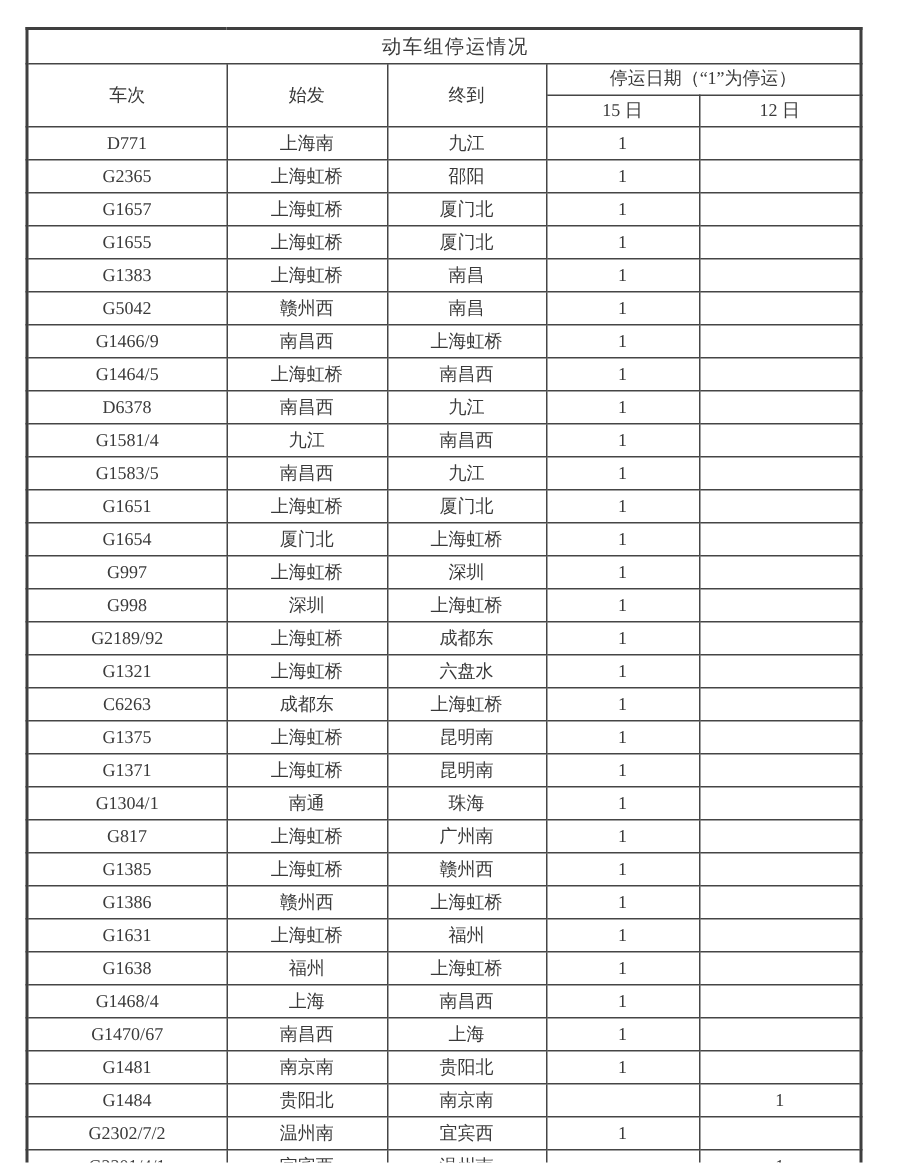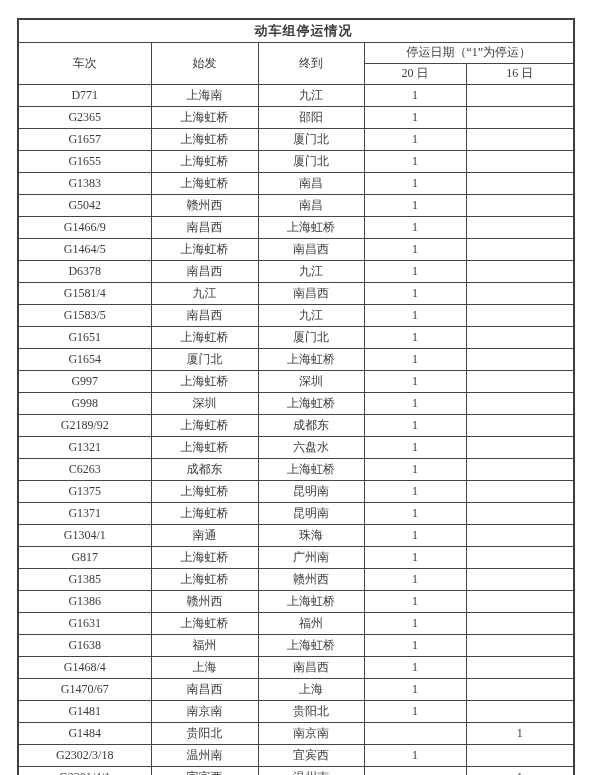--- a/index.html
+++ b/index.html
@@ -30,21 +30,21 @@
     padding: 0 2px;
     font-weight: normal;
     font-size: 12px;
     line-height: 1.1;
     overflow: hidden;
     white-space: nowrap;
   }
   tr.title-row td {
     height: 22px;
     font-size: 13px;
-    font-weight: bold;
+    font-weight: normal;
     letter-spacing: 1px;
     padding-left: 17px;
   }
   tr.header-row td { height: 20px; font-size: 12px; }
   tr.data-row td { height: 21px; }
 </style>
 </head>
 <body>
 
 <div class="page">
@@ -60,22 +60,22 @@
       <tr class="title-row">
         <td colspan="5">动车组停运情况</td>
       </tr>
       <tr class="header-row">
         <td rowspan="2">车次</td>
         <td rowspan="2">始发</td>
         <td rowspan="2">终到</td>
         <td colspan="2">停运日期（“1”为停运）</td>
       </tr>
       <tr class="header-row">
-        <td>20 日</td>
-        <td>16 日</td>
+        <td>15 日</td>
+        <td>12 日</td>
       </tr>
     </tbody>
     <tbody>
         <tr class="data-row">
           <td>D771</td>
           <td>上海南</td>
           <td>九江</td>
           <td>1</td>
           <td></td>
         </tr>
@@ -276,21 +276,21 @@
           <td></td>
         </tr>
         <tr class="data-row">
           <td>G1484</td>
           <td>贵阳北</td>
           <td>南京南</td>
           <td></td>
           <td>1</td>
         </tr>
         <tr class="data-row">
-          <td>G2302/3/18</td>
+          <td>G2302/7/2</td>
           <td>温州南</td>
           <td>宜宾西</td>
           <td>1</td>
           <td></td>
         </tr>
         <tr class="data-row">
           <td>G2301/4/1</td>
           <td>宜宾西</td>
           <td>温州南</td>
           <td></td>

